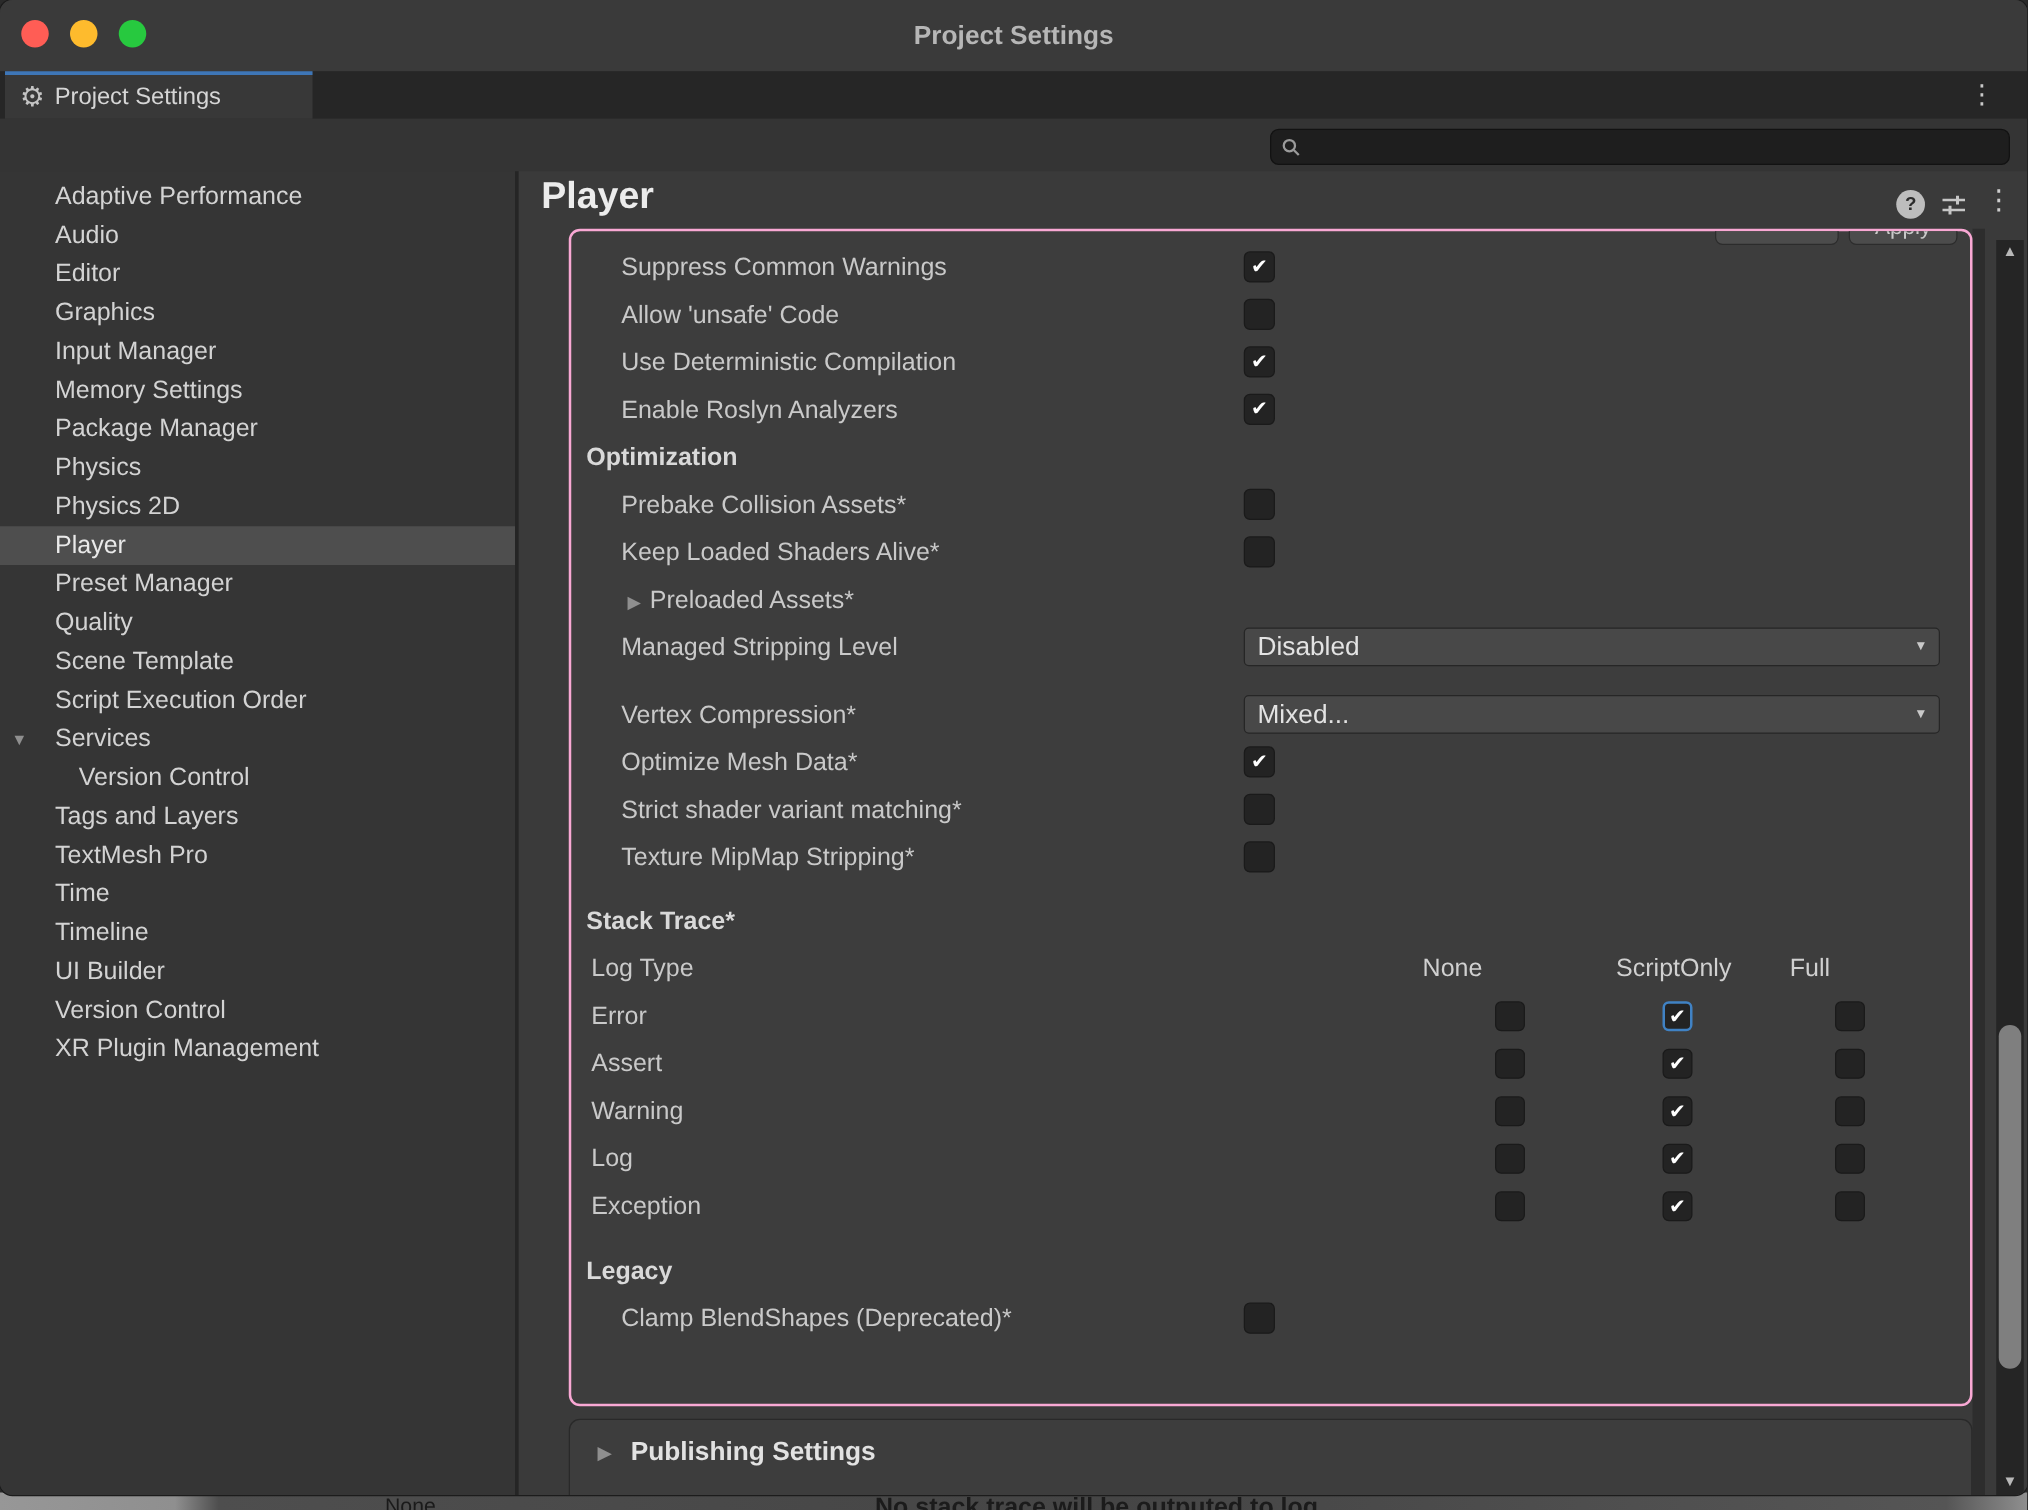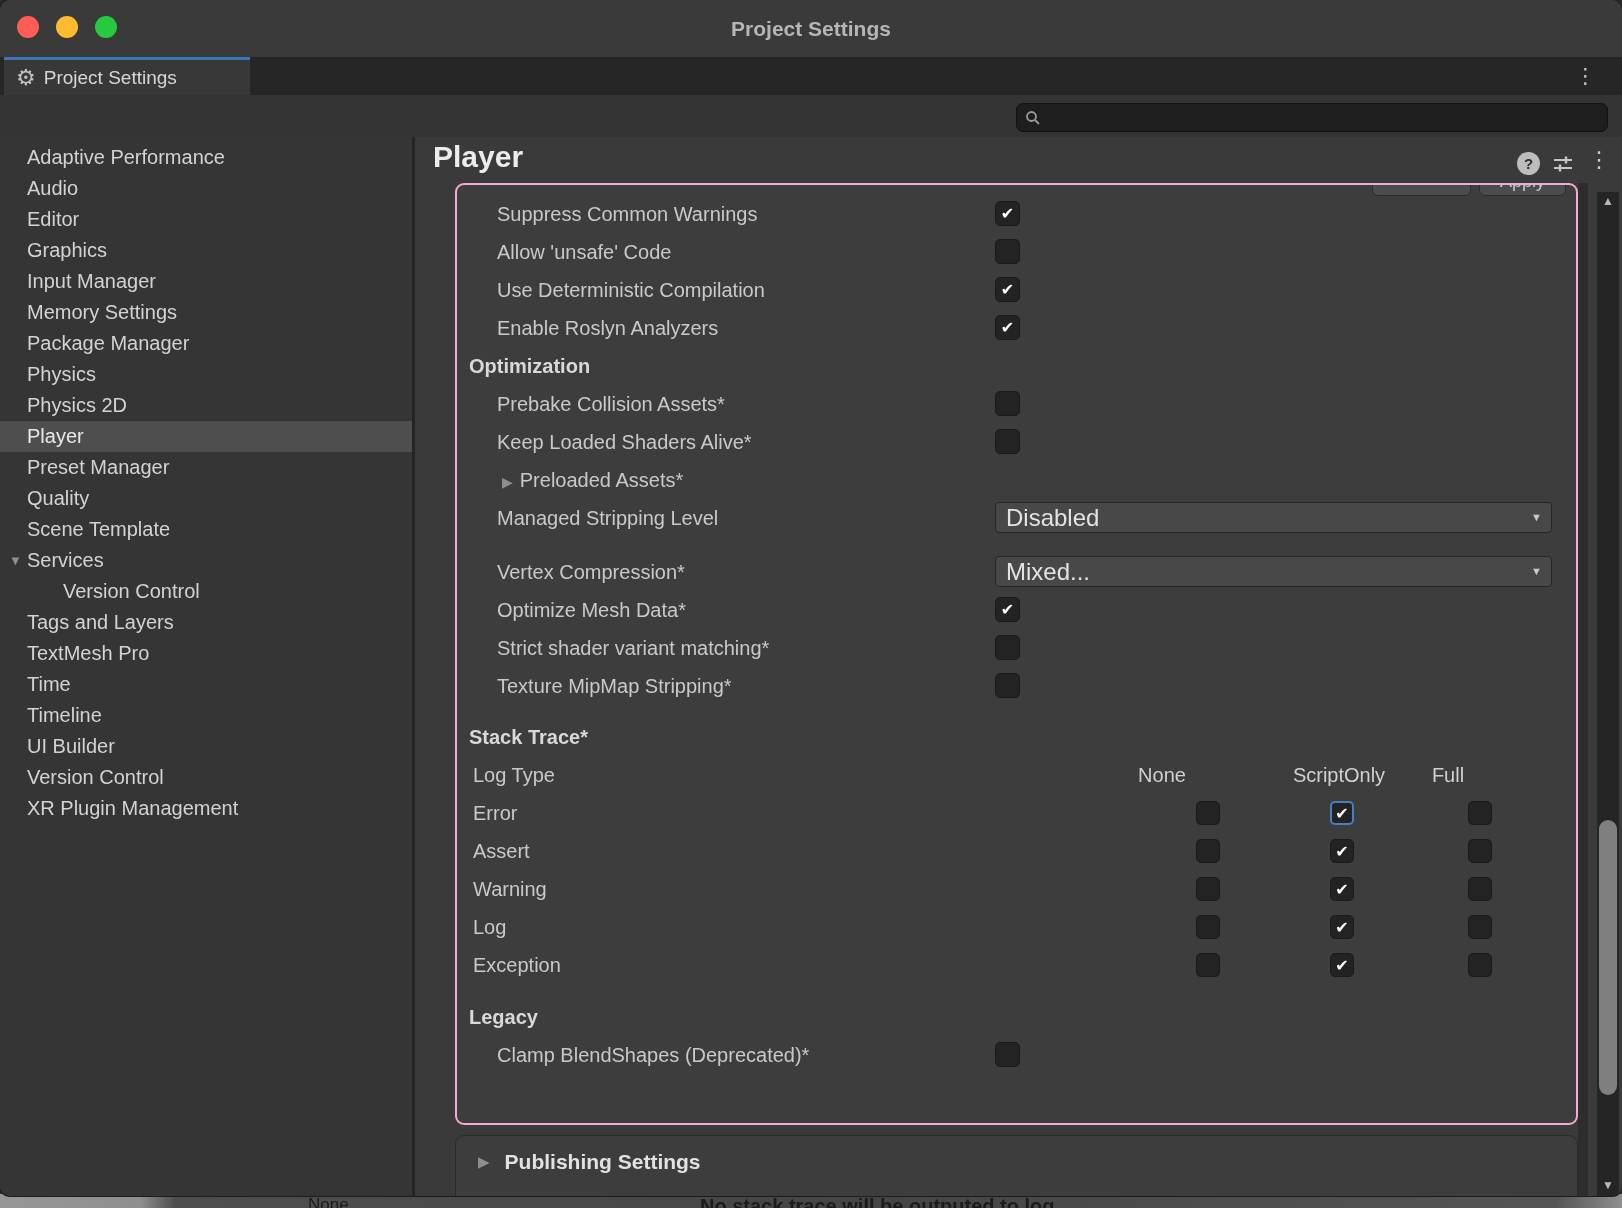--- a/index.html
+++ b/index.html
@@ -36,21 +36,21 @@
   
   .searchrow{position:absolute;left:0;top:95px;width:100%;height:42px;background:#343434;}
   .searchbox{position:absolute;left:1016px;top:8px;width:592px;height:29px;background:#1e1e1e;
     border:1px solid #121212;border-radius:7px;}
   .search-svg{position:absolute;left:8px;top:6px;}
   .search-input{position:absolute;left:30px;top:1px;width:550px;height:25px;background:transparent;border:none;
     outline:none;color:#ddd;font-size:17px;}
 
   
   .sidebar{position:absolute;left:0;top:137px;width:412px;height:1059px;background:#353535;}
-  .side-item{position:relative;height:31px;line-height:31px;padding-left:27px;font-size:20px;color:#d3d3d3;white-space:nowrap;}
+  .side-item{position:relative;height:31px;line-height:31px;padding-left:44px;font-size:20px;color:#d3d3d3;white-space:nowrap;}
   .side-item.selected{background:#4e4e4e;color:#e9e9e9;}
   .side-item.indent{padding-left:63px;}
   .side-fold{position:absolute;left:9px;top:0;font-size:13px;color:#8f8f8f;}
   .side-list{padding-top:5px;}
   .divider{position:absolute;left:412px;top:137px;width:3px;height:1059px;background:#252525;}
 
   
   .main{position:absolute;left:415px;top:137px;width:1207px;height:1059px;background:#3a3a3a;}
   .main-title{position:absolute;left:18px;top:3px;font-size:30px;font-weight:bold;color:#ececec;}
   .help-icon{position:absolute;left:1102px;top:15px;width:23px;height:23px;border-radius:50%;background:#bdbdbd;
@@ -86,21 +86,21 @@
   .cb{position:absolute;left:538px;top:6px;width:25px;height:25px;background:#232323;border:1px solid #1a1a1a;
     border-radius:5px;text-align:center;}
   .cb .mark{display:block;line-height:23px;font-size:16px;color:#ffffff;font-weight:bold;}
   .cb.focus{border:2px solid #4082c4;}
   .cb.focus .mark{line-height:21px;}
   .scb{width:24px;height:24px;top:7px;}
   .c-none{left:739px;} .c-so{left:873px;} .c-full{left:1011px;}
 
   .dd{position:absolute;left:538px;top:3px;width:557px;height:31px;background:#484848;border:1px solid #262626;
     border-radius:4px;}
-  .dd-val{display:block;padding-left:10px;line-height:29px;font-size:24px;color:#e3e3e3;}
+  .dd-val{display:block;padding-left:10px;line-height:29px;font-size:21px;color:#e3e3e3;}
   .dd-arrow{position:absolute;right:9px;top:0;line-height:29px;font-size:11px;color:#c9c9c9;}
 
   .colhead{position:absolute;top:0;line-height:38px;font-size:20px;color:#d0d0d0;transform:translateX(-50%);}
   .ch-none{left:705px;} .ch-so{left:882px;} .ch-full{left:991px;}
 
   .footnote{padding-left:13px;line-height:38px;font-size:18px;color:#c5c5c5;}
 
   .pub-row{display:flex;align-items:center;padding:14px 0 0 22px;}
   .pub-label{font-size:21px;font-weight:bold;color:#e2e2e2;margin-left:8px;}
 </style>
@@ -149,20 +149,21 @@
         <div class="side-item">Graphics</div>
         <div class="side-item">Input Manager</div>
         <div class="side-item">Memory Settings</div>
         <div class="side-item">Package Manager</div>
         <div class="side-item">Physics</div>
         <div class="side-item">Physics 2D</div>
         <div class="side-item selected">Player</div>
         <div class="side-item">Preset Manager</div>
         <div class="side-item">Quality</div>
         <div class="side-item">Scene Template</div>
+        <div class="side-item">Script Execution Order</div>
         <div class="side-item">
           <span class="side-fold">▼</span>
           <span>Services</span>
         </div>
         <div class="side-item indent">Version Control</div>
         <div class="side-item">Tags and Layers</div>
         <div class="side-item">TextMesh Pro</div>
         <div class="side-item">Time</div>
         <div class="side-item">Timeline</div>
         <div class="side-item">UI Builder</div>

